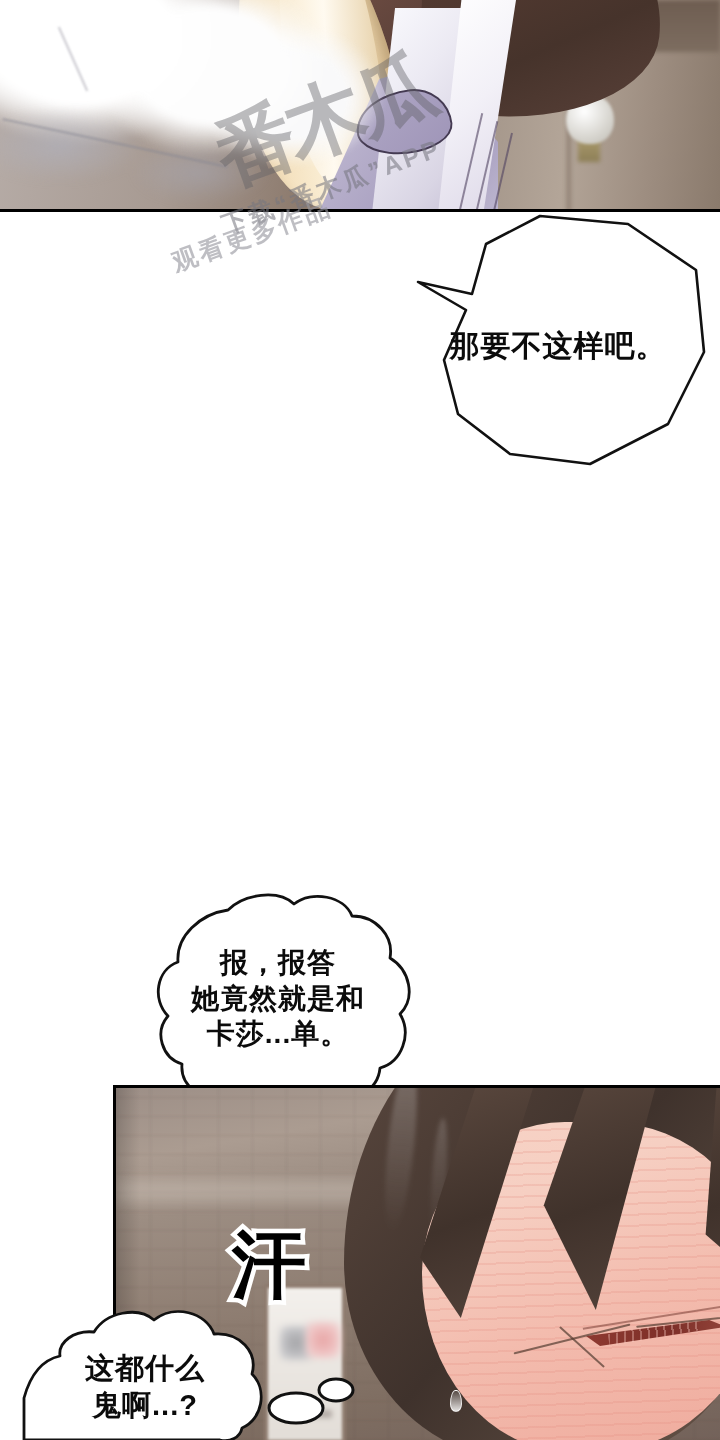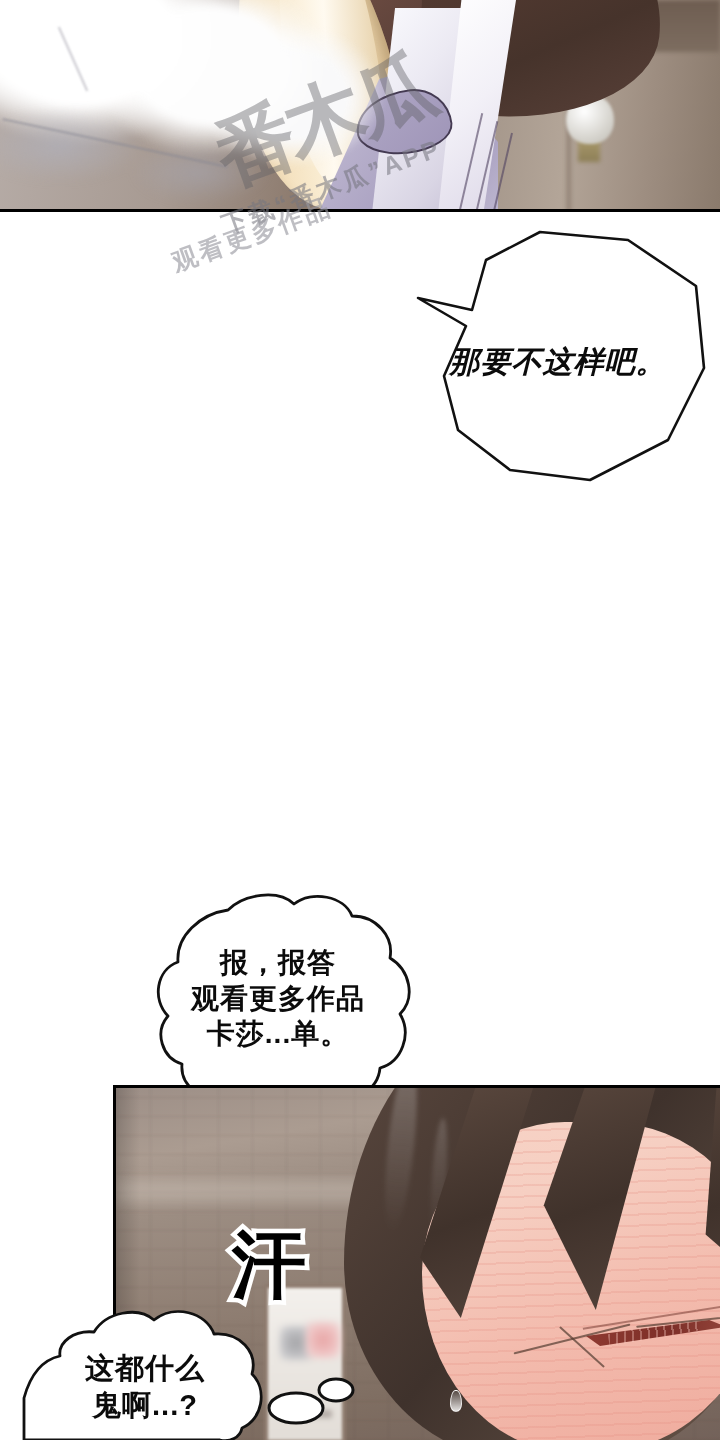--- a/index.html
+++ b/index.html
@@ -171,21 +171,21 @@
     display:flex; flex-direction:column;
     align-items:center; justify-content:center;
     color:#0b0b0b; font-weight:700;
     line-height:1.28;
     white-space:pre-line;
     text-align:center;
     letter-spacing:1px;
     pointer-events:none;
   }
 
-  #bubble1 { left:400px; top:218px; width:316px; height:266px;font-style:italic; }
+  #bubble1 { left:400px; top:202px; width:316px; height:266px; }
   #bubble1 .bubble-text { font-size:30px; padding-top:22px; }
 
   #bubble2 { left:168px; top:522px; width:404px; height:360px; }
   #bubble2 .bubble-text { font-size:31px; padding-top:6px; }
 
   #bubble3 { left:140px; top:892px; width:276px; height:255px; }
   #bubble3 .bubble-text { font-size:28px; padding-bottom:42px; }
 
   #bubble4 { left:34px; top:1302px; width:258px; height:138px; }
   #bubble4 .bubble-text {
@@ -360,21 +360,21 @@
     <svg width="276" height="255" viewBox="0 0 276 255">
       <path d="M88,18 C104,2 138,-3 154,12 C172,-2 204,4 212,24
                C236,24 254,44 250,66 C270,78 276,106 260,122
                C272,142 262,170 240,176 C238,198 214,212 194,204
                C184,224 154,228 140,212 C122,228 94,224 86,204
                C62,210 40,194 42,172 C22,166 14,140 28,124
                C12,108 16,78 38,70 C36,44 60,22 88,18 Z" fill="#ffffff" stroke="#111111" stroke-width="2.8" stroke-linejoin="round"></path>
       <ellipse cx="183" cy="242" rx="24" ry="13" fill="#ffffff" stroke="#111111" stroke-width="2.8"></ellipse>
     </svg>
     <div class="bubble-text">报，报答
-观看更多作品
+她竟然就是和
 卡莎...单。</div>
   </div>
 
   <svg style="position:absolute;left:290px;top:1118px;width:130px;height:120px;" viewBox="0 0 130 120">
     <ellipse cx="36" cy="34" rx="26" ry="14" fill="#ffffff" stroke="#111111" stroke-width="3"></ellipse>
     <ellipse cx="74" cy="62" rx="19" ry="11" fill="#ffffff" stroke="#111111" stroke-width="3"></ellipse>
     <ellipse cx="102" cy="84" rx="13" ry="8" fill="#ffffff" stroke="#111111" stroke-width="3"></ellipse>
   </svg>
 
   <div class="panel-bottom">

